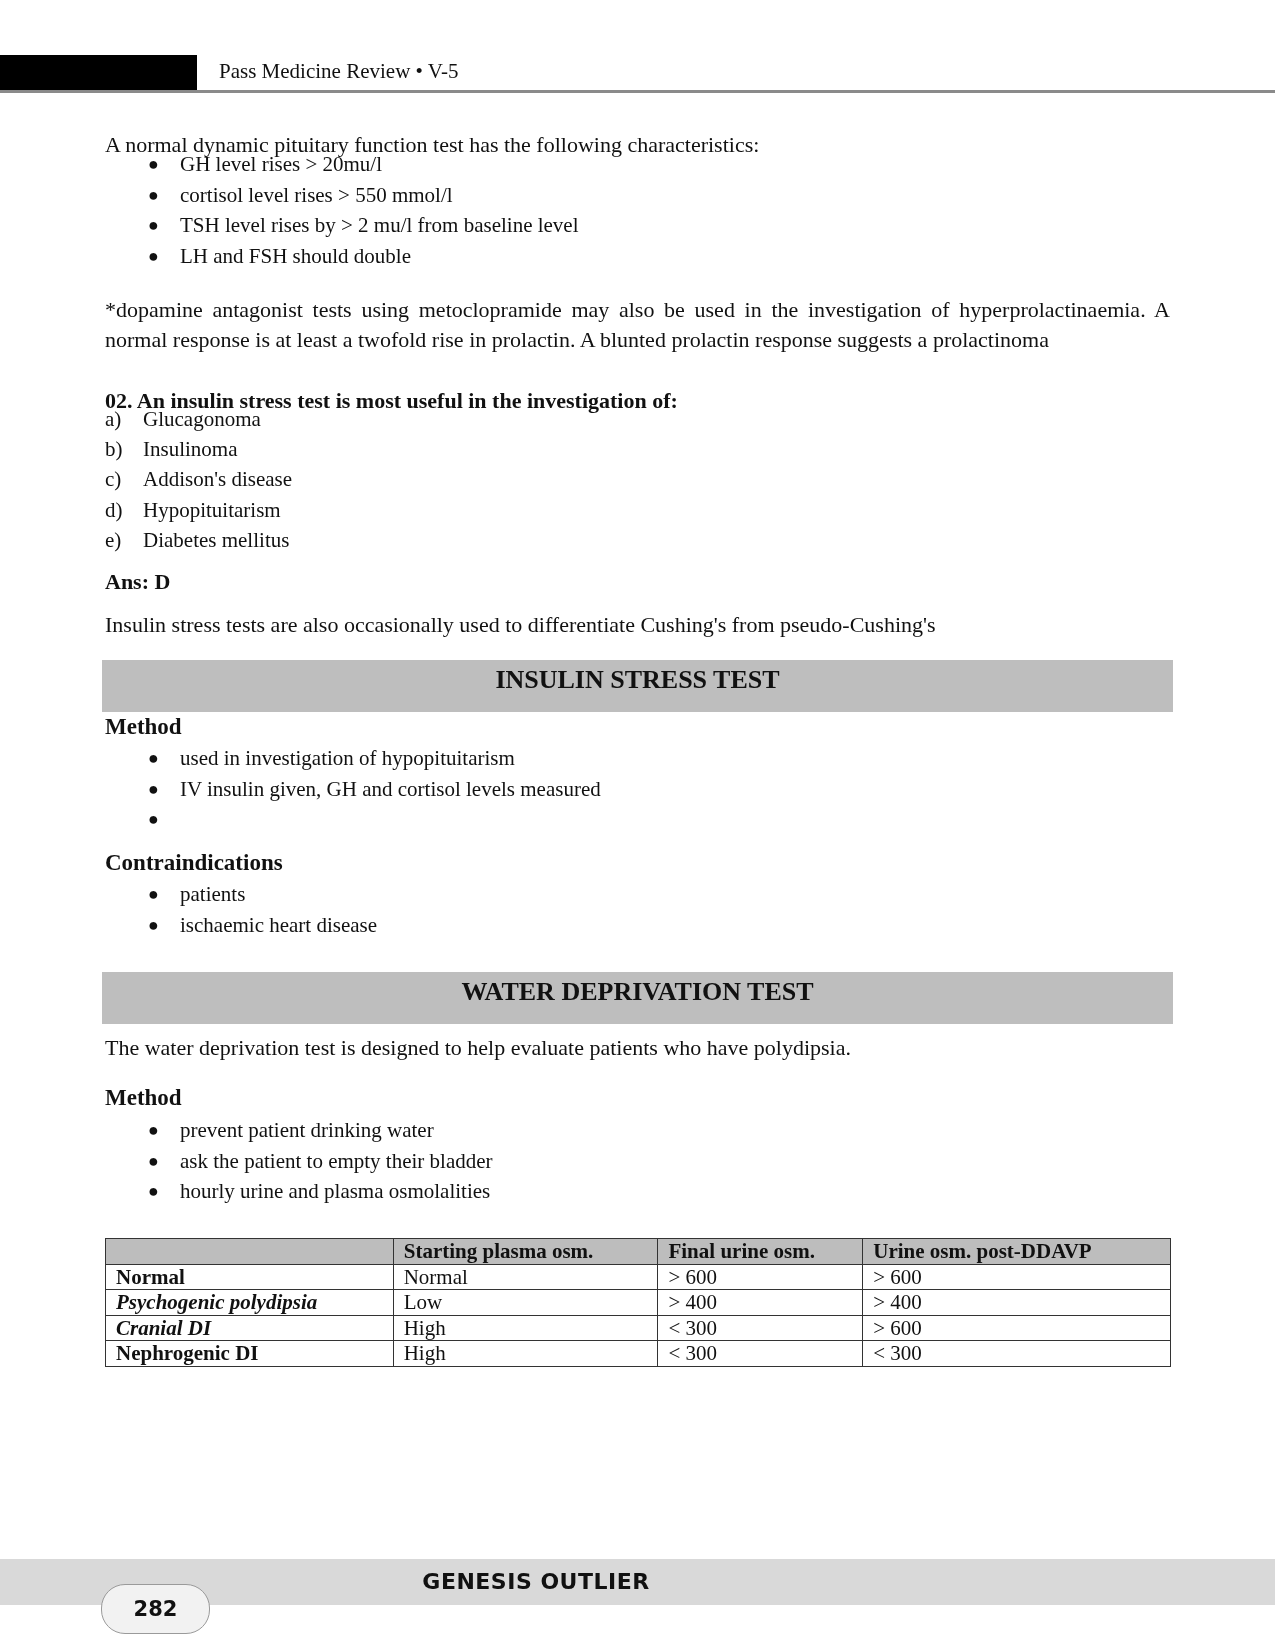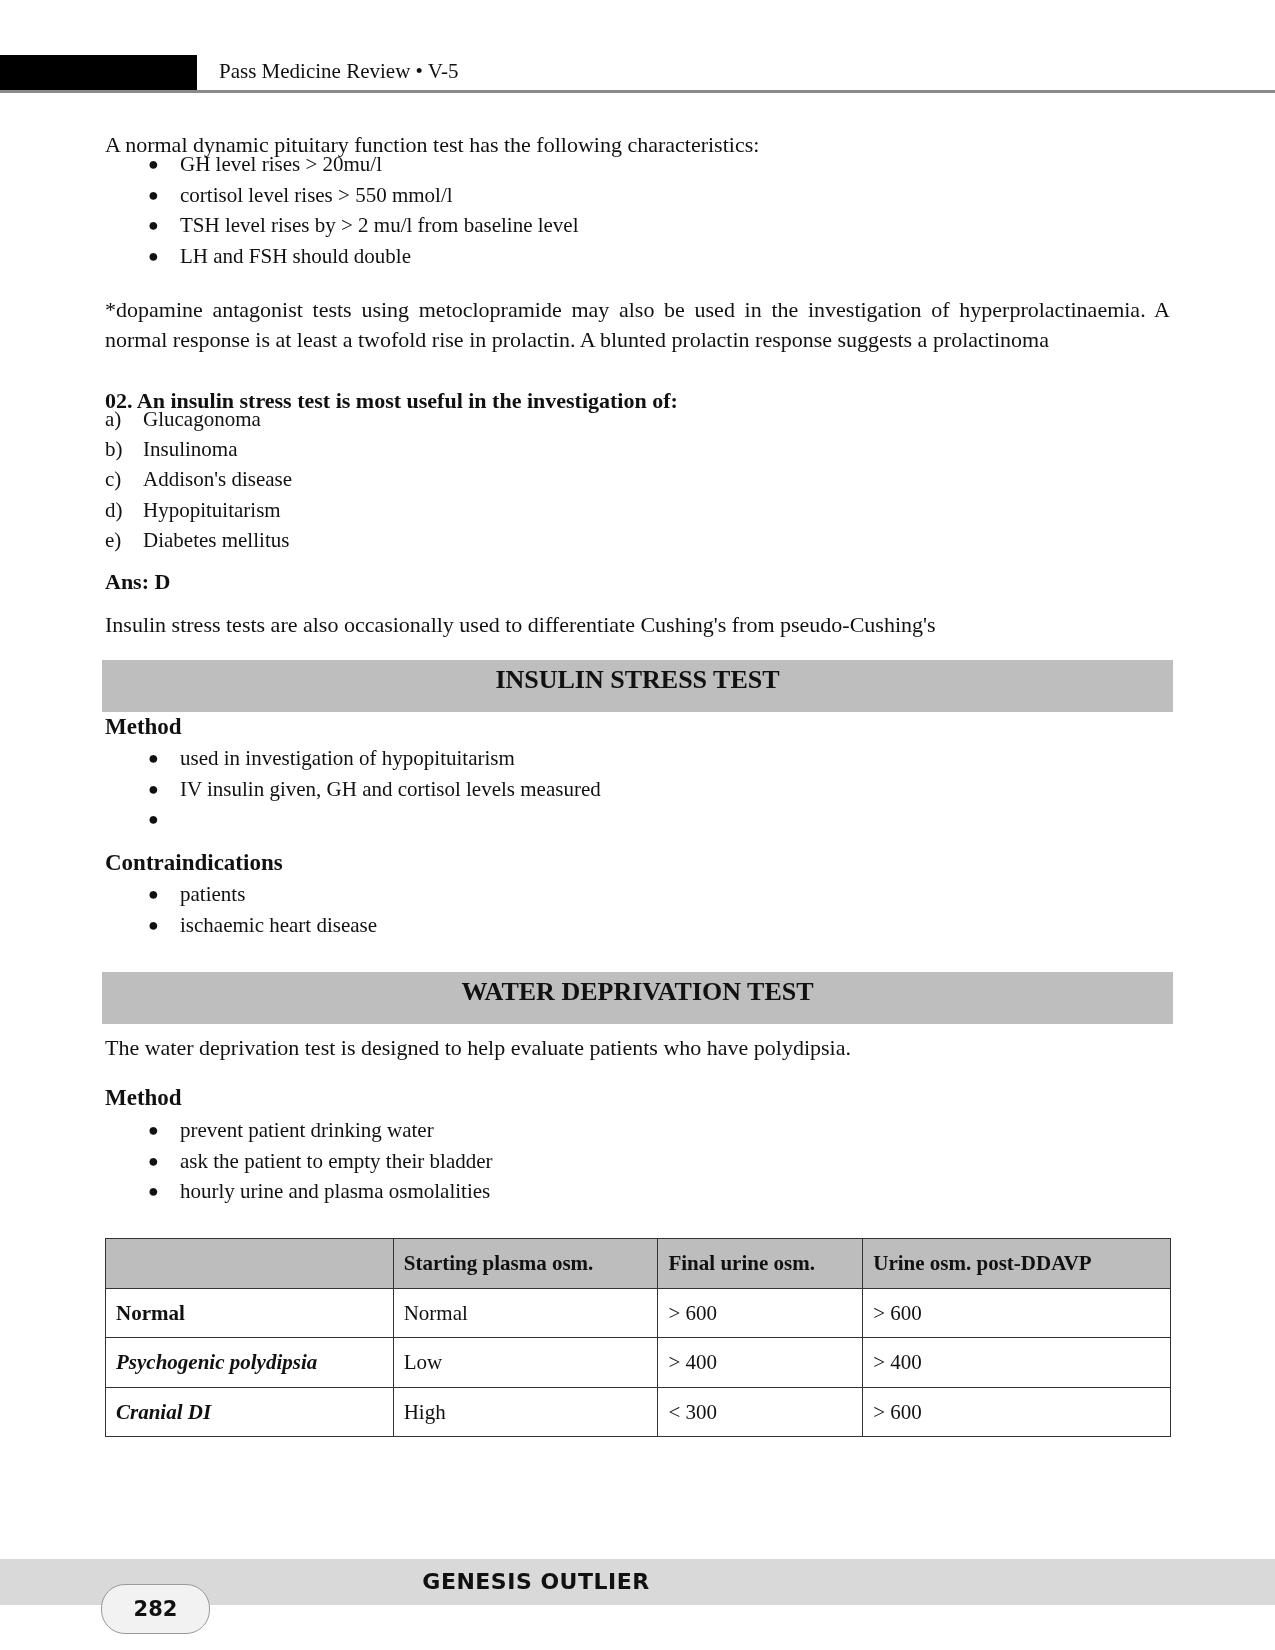--- a/index.html
+++ b/index.html
@@ -19,21 +19,21 @@
   .bold { font-weight: bold; }
   .opt { position: absolute; left: 105px; font-size: 21px; line-height: 30px; white-space: nowrap; }
   .opt .lt { display: inline-block; width: 38px; }
 
   .band { position: absolute; left: 102px; width: 1071px; height: 52px; background: #bebebe;
           text-align: center; font-weight: bold; font-size: 26px; line-height: 40px; }
   .subh { position: absolute; left: 105px; font-weight: bold; font-size: 23px; line-height: 30px; }
 
   table.osm { position: absolute; left: 105px; top: 1238px; width: 1066px; border-collapse: collapse; }
   table.osm th, table.osm td { border: 1.5px solid #333; font-size: 21px; line-height: 24.5px;
-         padding: 12px 10px; text-align: left; white-space: nowrap; }
+         padding: 0 10px; text-align: left; white-space: nowrap; }
   table.osm th { background: #bdbdbd; font-weight: bold; }
   table.osm col.c1 { width: 288px; } table.osm col.c2 { width: 265px; }
   table.osm col.c3 { width: 205px; } table.osm col.c4 { width: 308px; }
   .rowhead { font-weight: bold; }
   .it { font-style: italic; }
 
   
   #ftr-band { left: 0; top: 1559px; width: 1275px; height: 46px; background: #d9d9d9; }
   #ftr-pill { left: 101px; top: 1556px; width: 107px; height: 48px; border: 1.5px solid #9a9a9a;
               border-radius: 24px; background: #f2f2f2; text-align: center;
@@ -115,18 +115,24 @@
       <td>Low</td>
       <td>&gt; 400</td>
       <td>&gt; 400</td>
     </tr>
     <tr>
       <td class="rowhead it">Cranial DI</td>
       <td>High</td>
       <td>&lt; 300</td>
       <td>&gt; 600</td>
     </tr>
+    <tr>
+      <td class="rowhead">Nephrogenic DI</td>
+      <td>High</td>
+      <td>&lt; 300</td>
+      <td>&lt; 300</td>
+    </tr>
   </tbody>
 </table>
 
 <div id="ftr-band" class="abs"></div>
 <div id="ftr-brand" class="abs">GENESIS OUTLIER</div>
 <div id="ftr-pill" class="abs">282</div>
 
 </body></html>

